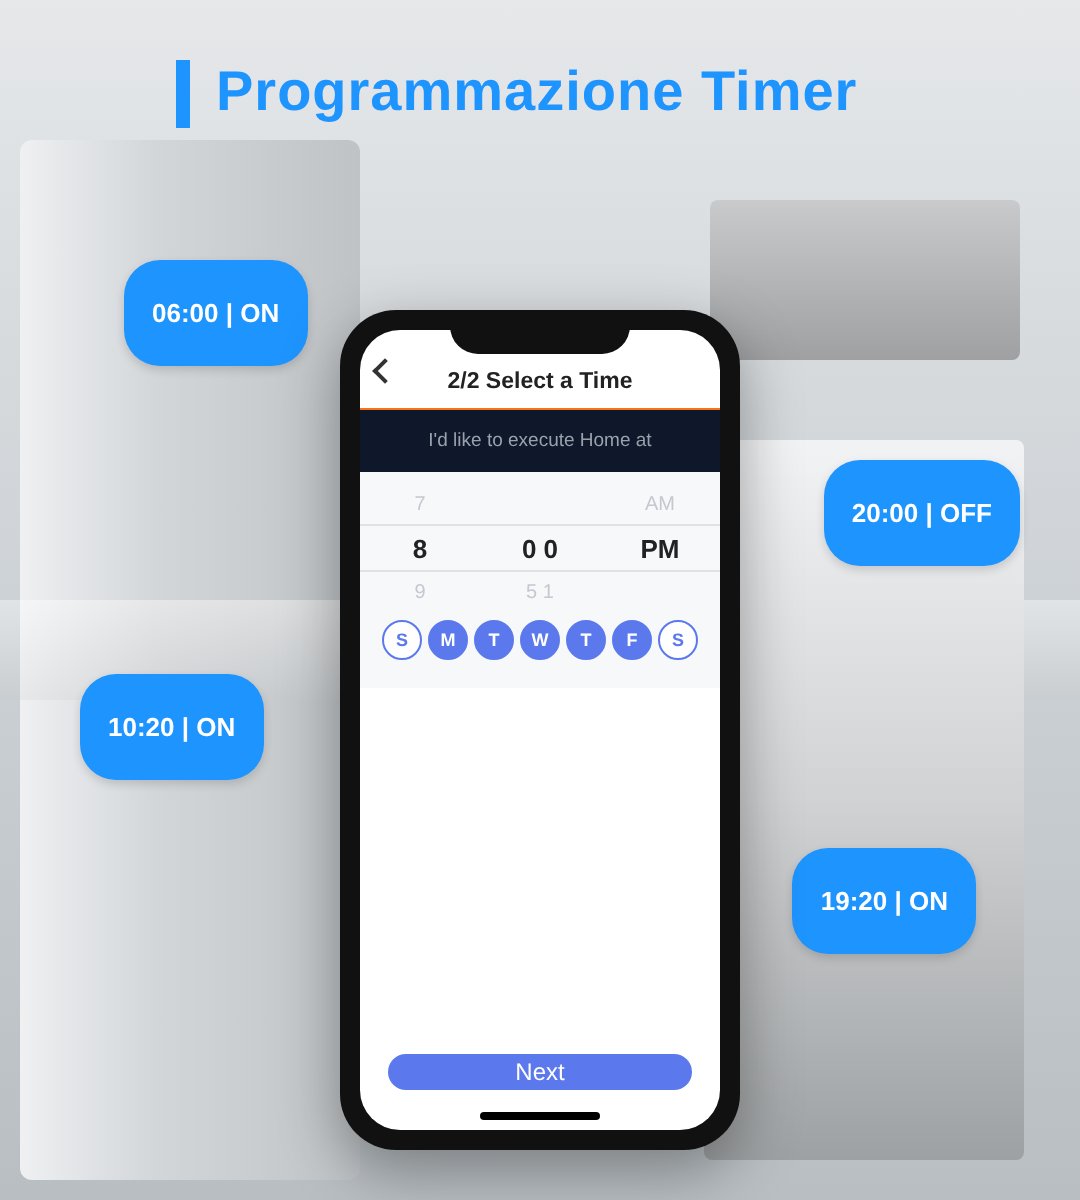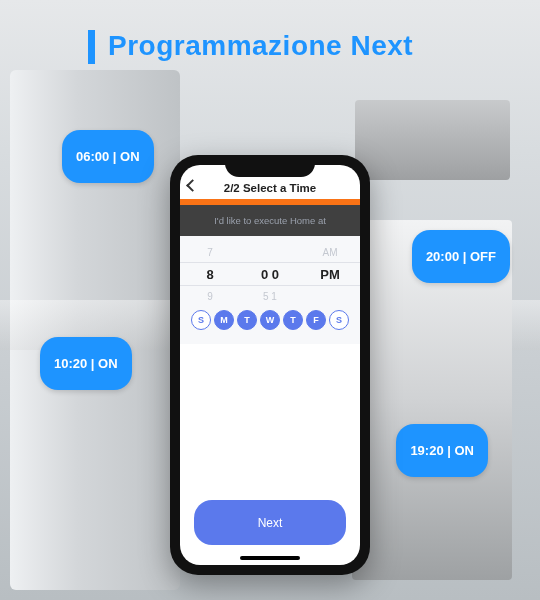--- a/index.html
+++ b/index.html
@@ -82,34 +82,34 @@
     overflow:hidden;
     display:flex; flex-direction:column;
     position:relative;
   }
 
   .nav-bar{
     height:40px;
     display:flex; align-items:center; justify-content:center;
     position:relative;
     padding-top:12px;
-    border-bottom:6px solid #f97316;
+    border-bottom:1px solid #f97316;
   }
   .back-icon{
     position:absolute; left:8px; top:16px;
     width:9px; height:9px;
     border-left:2px solid #333; border-bottom:2px solid #333;
     transform:rotate(45deg);
   }
   .nav-title{
     font-size:11.5px; font-weight:700; color:#222;
   }
 
   .subtitle-block{
-    background:#404040;
+    background:#0f172a;
     padding:10px 8px;
   }
   .subtitle{
     text-align:center; font-size:9.5px; color:#9aa0ac;
   }
 
   .picker{
     background:#f7f8fa;
     padding:6px 0 4px 0;
   }
@@ -141,42 +141,42 @@
     background:#fff;
   }
   .day-chip.on{
     background:#5b79ec; color:#fff;
   }
 
   .spacer{ flex:1; background:#fff; }
 
   .next-btn{
     margin:0 14px 20px 14px;
-    height:45px;
+    height:18px;
     background:#5b79ec;
     color:#fff;
     border-radius:18px;
     display:flex; align-items:center; justify-content:center;
     font-size:12px; font-weight:500;
   }
   .home-indicator{
     position:absolute; bottom:5px; left:50%; transform:translateX(-50%);
     width:60px; height:4px; background:#000; border-radius:3px;
   }
 </style>
 </head>
 <body>
 
 <div class="bg-fridge"></div>
 <div class="bg-microwave"></div>
 <div class="bg-countertop"></div>
 <div class="bg-oven"></div>
 
 <div class="banner-bar"></div>
-<div class="banner-title">Programmazione Next</div>
+<div class="banner-title">Programmazione Timer</div>
 
 <div class="callout callout-1">06:00 | ON</div>
 <div class="callout callout-2">20:00 | OFF</div>
 <div class="callout callout-3">10:20 | ON</div>
 <div class="callout callout-4">19:20 | ON</div>
 
 <div class="phone">
   <div class="notch"></div>
   <div class="screen">
 

